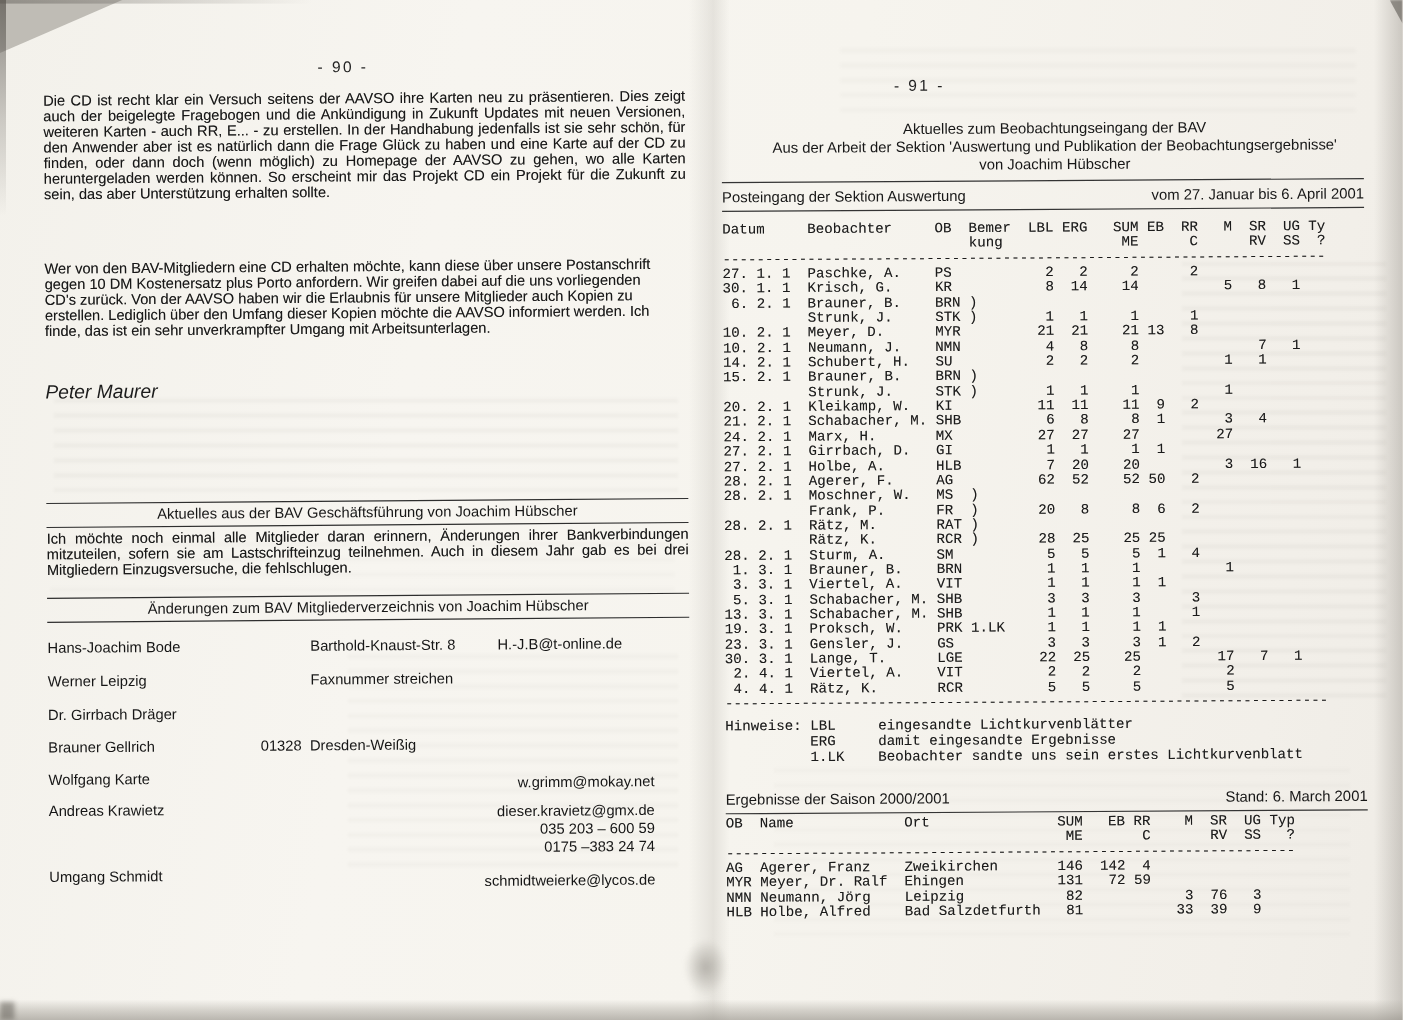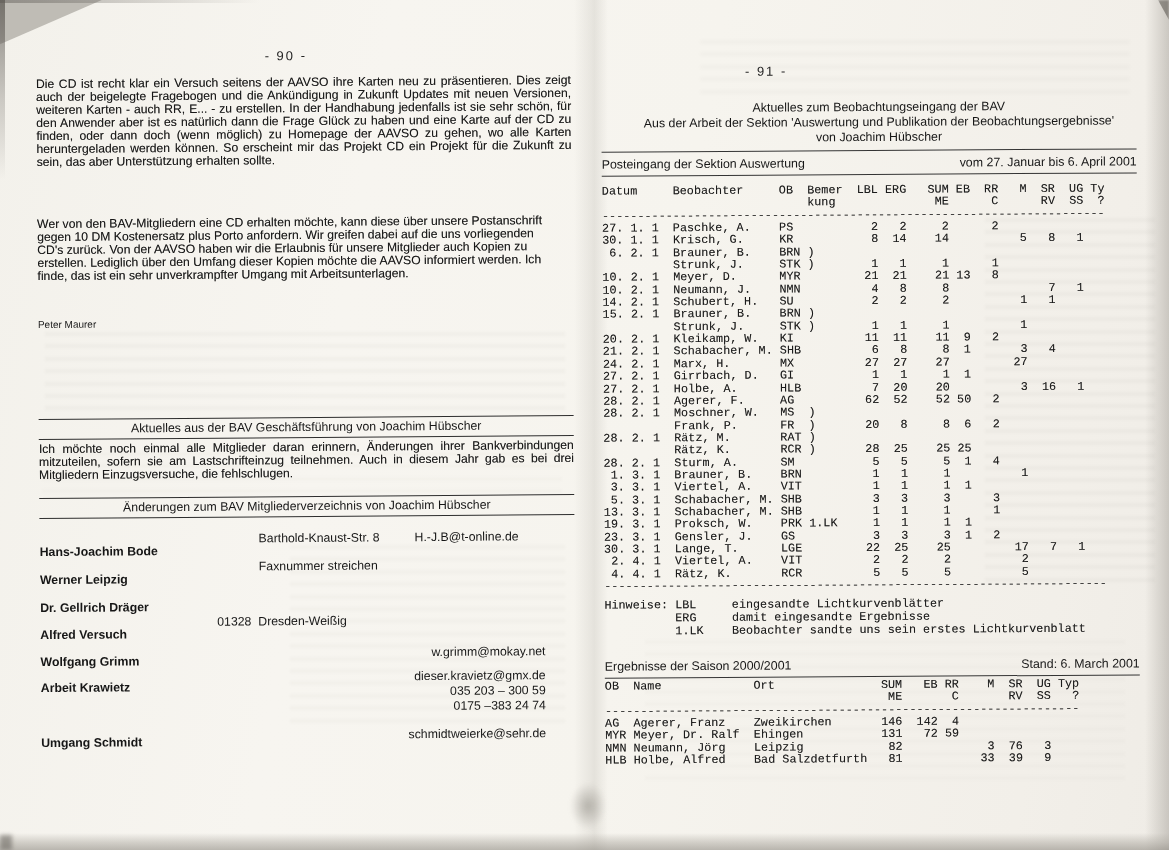--- a/index.html
+++ b/index.html
@@ -10,28 +10,28 @@
   }
   
   .page-left{position:absolute;left:38px;top:0;width:535px;height:850px;}
   .pl-inner{position:absolute;inset:0;transform:rotate(-0.45deg);transform-origin:50% 40%;}
   .pageno{position:absolute;font-size:13px;letter-spacing:2px;color:#232323;}
   .pl-inner .pageno{top:48px;left:0;width:500px;text-align:center;}
   .para{position:absolute;left:0;margin:0;font-size:12.2px;line-height:13px;color:#181818;
         text-shadow:0 0 .4px rgba(20,20,20,.45);}
   .p1{top:76px;width:535px;text-align:justify;}
   .p2{top:216px;width:505px;}
-  .sig{position:absolute;top:317px;left:0;font-size:10px;}
+  .sig{position:absolute;top:317px;left:0;font-size:16px;font-style:italic;}
   .sect{position:absolute;left:0;width:535px;border-top:1px solid #2e2e2e;border-bottom:1px solid #2e2e2e;
         padding:2px 0 3px 0;text-align:center;font-size:12.3px;color:#161616;}
   .sect1{top:417px;}
   .sect2{top:496px;}
   .s1body{top:441px;width:535px;text-align:justify;}
   .entry{position:absolute;left:0;width:535px;font-size:12.3px;color:#161616;}
-  .ename{position:absolute;left:0;top:12px;white-space:nowrap;font-weight:bold;}
+  .ename{position:absolute;left:0;top:0;white-space:nowrap;}
   .estreet,.enote{position:absolute;left:219px;top:0;white-space:nowrap;}
   .eplz{position:absolute;left:177px;top:0;white-space:pre;}
   .econtact{position:absolute;right:30px;top:0;text-align:right;line-height:14.8px;white-space:nowrap;}
   .econtact.bode{right:56px;}
   .econtact.off5{top:5px;}
   .econtact.off6{top:6px;}
   .econtact.off3{top:3px;}
   
   .page-right{position:absolute;left:603px;top:0;width:540px;height:850px;}
   .pr-inner{position:absolute;inset:0;transform:rotate(-0.35deg);transform-origin:50% 45%;}
@@ -110,48 +110,48 @@
           <div>H.-J.B@t-online.de</div>
         </div>
       </div>
 
       <div class="entry" style="top:559px">
         <span class="ename">Werner Leipzig</span>
         <span class="enote">Faxnummer streichen</span>
       </div>
 
       <div class="entry" style="top:587px">
-        <span class="ename">Dr. Gellrich Dräger</span>
+        <span class="ename">Dr. Girrbach Dräger</span>
       </div>
 
       <div class="entry" style="top:614px">
-        <span class="ename">Alfred Versuch</span>
+        <span class="ename">Brauner Gellrich</span>
         <span class="eplz">01328  Dresden-Weißig</span>
       </div>
 
       <div class="entry" style="top:641px">
-        <span class="ename">Wolfgang Grimm</span>
+        <span class="ename">Wolfgang Karte</span>
         <div class="econtact off5">
           <div>w.grimm@mokay.net</div>
         </div>
       </div>
 
       <div class="entry" style="top:667px">
-        <span class="ename">Arbeit Krawietz</span>
+        <span class="ename">Andreas Krawietz</span>
         <div class="econtact off3">
           <div>dieser.kravietz@gmx.de</div>
-          <div>035 203 – 300 59</div>
+          <div>035 203 – 600 59</div>
           <div>0175 –383 24 74</div>
         </div>
       </div>
 
       <div class="entry" style="top:722px">
         <span class="ename">Umgang Schmidt</span>
         <div class="econtact off6">
-          <div>schmidtweierke@sehr.de</div>
+          <div>schmidtweierke@lycos.de</div>
         </div>
       </div>
     </div>
   </div>
 
   <div class="page-right">
     <div class="pr-inner">
       <div class="pageno">- 91 -</div>
 
       <div class="jheading">

